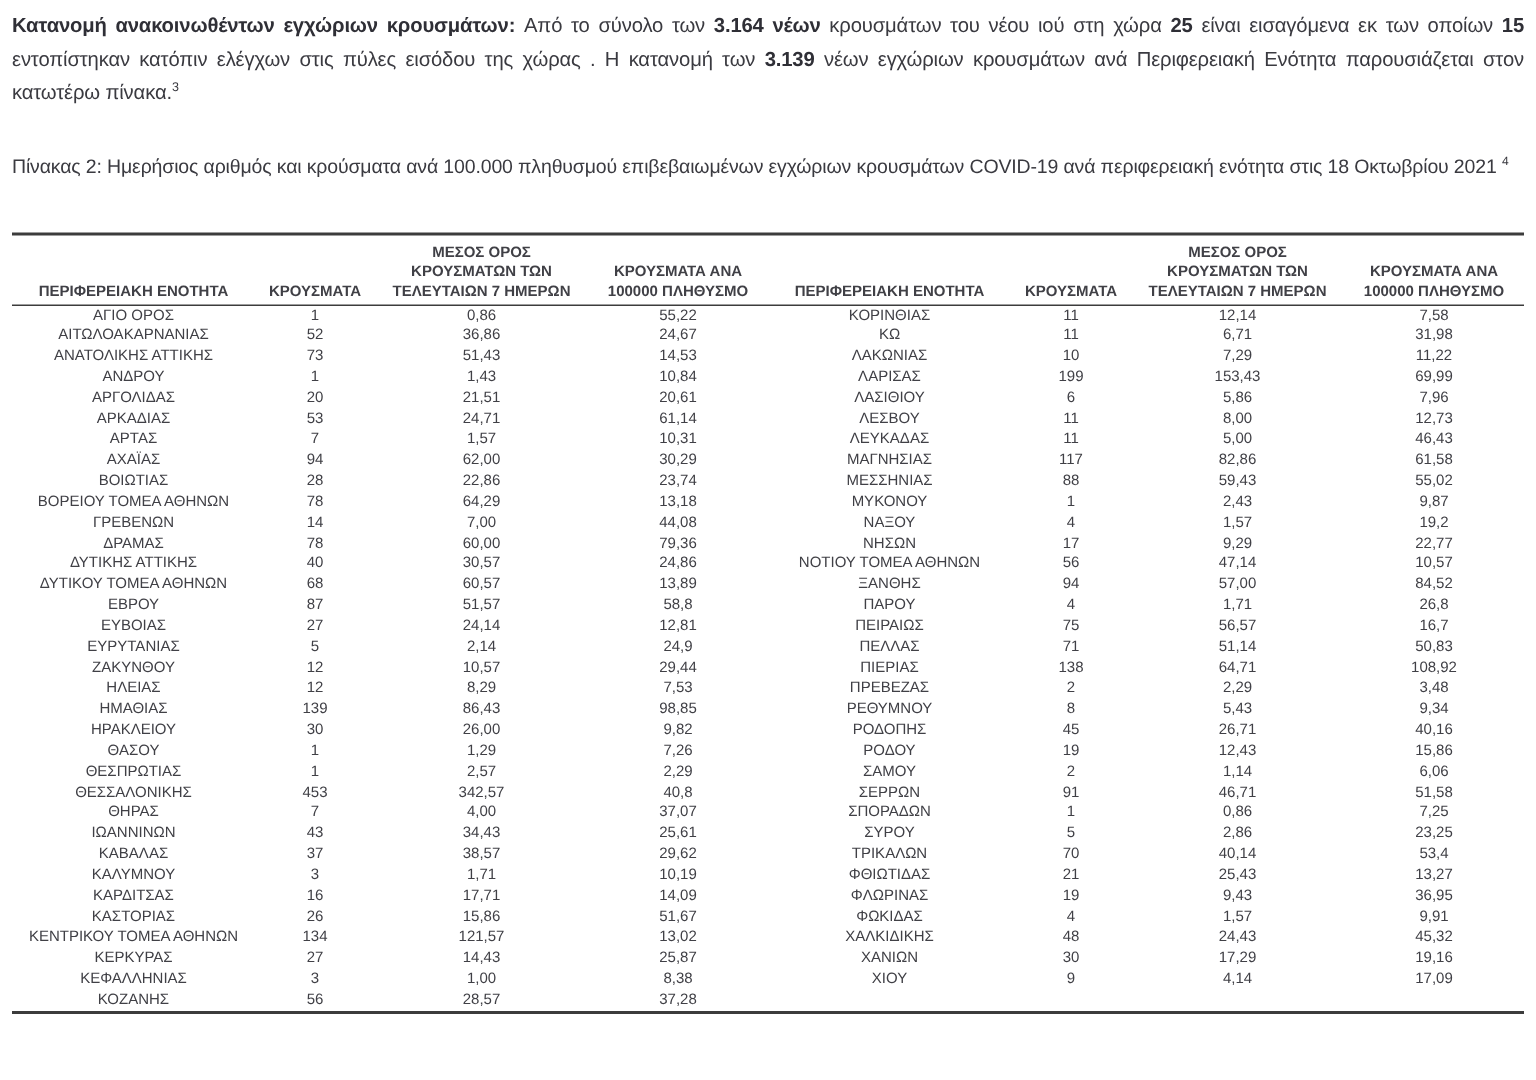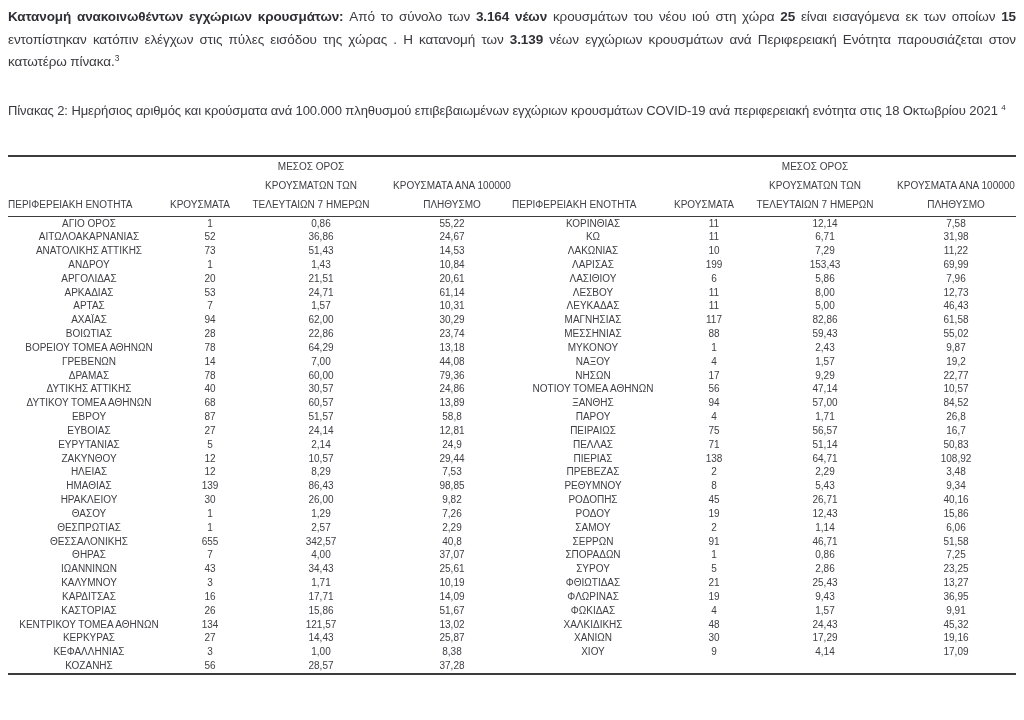--- a/index.html
+++ b/index.html
@@ -28,22 +28,22 @@
   }
   .thead{
     display:grid;
     grid-template-columns:162px 80px 142px 120px 162px 80px 142px 120px;
     align-items:end;
     border-bottom:1.5px solid #3c3c3c;
     min-height:44px;
     padding-bottom:2px;
   }
   .thead .hcell{
-    text-align:center;line-height:19px;
-    display:flex;align-items:flex-end;justify-content:flex-start;
+    text-align:center;line-height:13px;
+    display:flex;align-items:flex-end;justify-content:center;font-weight:bold;
   }
   .thead .hcell span{display:inline-block;}
   .hcell.h-avg span{max-width:122px;}
   .hcell.h-per span{max-width:128px;}
   .tbody .trow{
     display:grid;
     grid-template-columns:162px 80px 142px 120px 162px 80px 142px 120px;
     height:13.83px;align-items:center;
   }
   .tbody .trow > div{text-align:center;line-height:13.83px;white-space:nowrap;overflow:hidden;}
@@ -310,21 +310,21 @@
           <div>1</div>
           <div>2,57</div>
           <div>2,29</div>
           <div>ΣΑΜΟΥ</div>
           <div>2</div>
           <div>1,14</div>
           <div>6,06</div>
         </div>
         <div class="trow">
           <div>ΘΕΣΣΑΛΟΝΙΚΗΣ</div>
-          <div>655</div>
+          <div>453</div>
           <div>342,57</div>
           <div>40,8</div>
           <div>ΣΕΡΡΩΝ</div>
           <div>91</div>
           <div>46,71</div>
           <div>51,58</div>
         </div>
         <div class="trow">
           <div>ΘΗΡΑΣ</div>
           <div>7</div>
@@ -339,20 +339,30 @@
           <div>ΙΩΑΝΝΙΝΩΝ</div>
           <div>43</div>
           <div>34,43</div>
           <div>25,61</div>
           <div>ΣΥΡΟΥ</div>
           <div>5</div>
           <div>2,86</div>
           <div>23,25</div>
         </div>
         <div class="trow">
+          <div>ΚΑΒΑΛΑΣ</div>
+          <div>37</div>
+          <div>38,57</div>
+          <div>29,62</div>
+          <div>ΤΡΙΚΑΛΩΝ</div>
+          <div>70</div>
+          <div>40,14</div>
+          <div>53,4</div>
+        </div>
+        <div class="trow">
           <div>ΚΑΛΥΜΝΟΥ</div>
           <div>3</div>
           <div>1,71</div>
           <div>10,19</div>
           <div>ΦΘΙΩΤΙΔΑΣ</div>
           <div>21</div>
           <div>25,43</div>
           <div>13,27</div>
         </div>
         <div class="trow">

